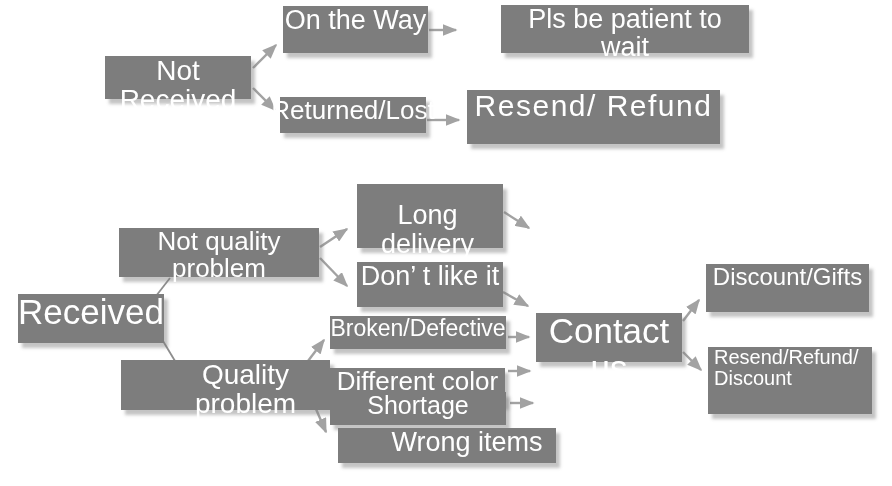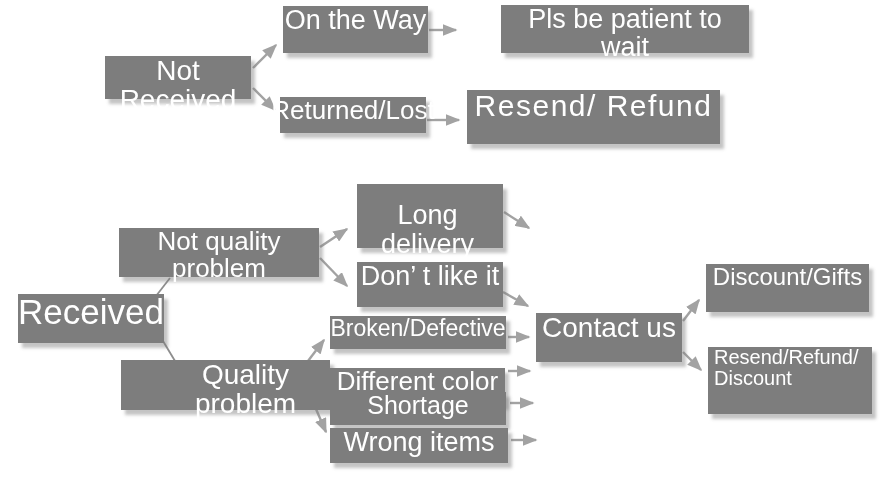--- a/index.html
+++ b/index.html
@@ -67,19 +67,19 @@
       <div class="box" style="left: 280px; top: 97px; width: 146px; height: 36px; font-size: 26px; background: rgb(125, 125, 125); color: rgb(255, 255, 255);"><span class="lbl">Returned/Lost</span></div>
       <div class="box spacing" style="left: 467px; top: 90px; width: 253px; height: 54px; font-size: 30px; background: rgb(125, 125, 125); color: rgb(255, 255, 255);"><span class="lbl">Resend/ Refund</span></div>
       <div class="box" style="left: 18px; top: 294px; width: 146px; height: 49px; font-size: 35px; background: rgb(125, 125, 125); color: rgb(255, 255, 255);"><span class="lbl">Received</span></div>
       <div class="box" style="left: 119px; top: 228px; width: 200px; height: 49px; font-size: 26px; background: rgb(125, 125, 125); color: rgb(255, 255, 255);"><span class="lbl">Not quality problem</span></div>
       <div class="box align-bottom-left" style="left: 357px; top: 184px; width: 146px; height: 64px; font-size: 27px; background: rgb(125, 125, 125); color: rgb(255, 255, 255);"><span class="lbl">Long delivery</span></div>
       <div class="box" style="left: 357px; top: 262px; width: 146px; height: 45px; font-size: 27px; background: rgb(125, 125, 125); color: rgb(255, 255, 255);"><span class="lbl">Don’ t like it</span></div>
       <div class="box" style="left: 121px; top: 360px; width: 169px; height: 50px; font-size: 28px; background: rgb(125, 125, 125); color: rgb(255, 255, 255); padding-left: 40px;"><span class="lbl">Quality problem</span></div>
       <div class="box" style="left: 330px; top: 316px; width: 176px; height: 33px; font-size: 23px; background: rgb(125, 125, 125); color: rgb(255, 255, 255);"><span class="lbl">Broken/Defective</span></div>
       <div class="box" style="left: 330px; top: 352px; width: 175px; height: 37px; font-size: 26px; background: rgb(125, 125, 125); color: rgb(255, 255, 255); margin-top: 16px;"><span class="lbl">Different color</span></div>
       <div class="box" style="left: 330px; top: 392px; width: 176px; height: 33px; font-size: 25px; background: rgb(125, 125, 125); color: rgb(255, 255, 255);"><span class="lbl">Shortage</span></div>
-      <div class="box" style="left: 330px; top: 428px; width: 178px; height: 35px; font-size: 27px; background: rgb(125, 125, 125); color: rgb(255, 255, 255);"><span class="lbl">Wrong items</span></div>
-      <div class="box" style="left: 536px; top: 313px; width: 146px; height: 49px; font-size: 28px; background: rgb(125, 125, 125); color: rgb(255, 255, 255);"><span class="lbl">Contact us</span></div>
+      <div class="box" style="left: 338px; top: 428px; width: 178px; height: 35px; font-size: 27px; background: rgb(125, 125, 125); color: rgb(255, 255, 255); padding-left: 40px;"><span class="lbl">Wrong items</span></div>
+      <div class="box" style="left: 536px; top: 313px; width: 146px; height: 49px; font-size: 35px; background: rgb(125, 125, 125); color: rgb(255, 255, 255);"><span class="lbl">Contact us</span></div>
       <div class="box" style="left: 706px; top: 264px; width: 163px; height: 48px; font-size: 24px; background: rgb(125, 125, 125); color: rgb(255, 255, 255);"><span class="lbl">Discount/Gifts</span></div>
       <div class="box align-left" style="left: 708px; top: 347px; width: 164px; height: 67px; font-size: 20px; background: rgb(125, 125, 125); color: rgb(255, 255, 255);"><span class="lbl">Resend/Refund/
 Discount</span></div>
     </div>
 </div>
 
 </body></html>

